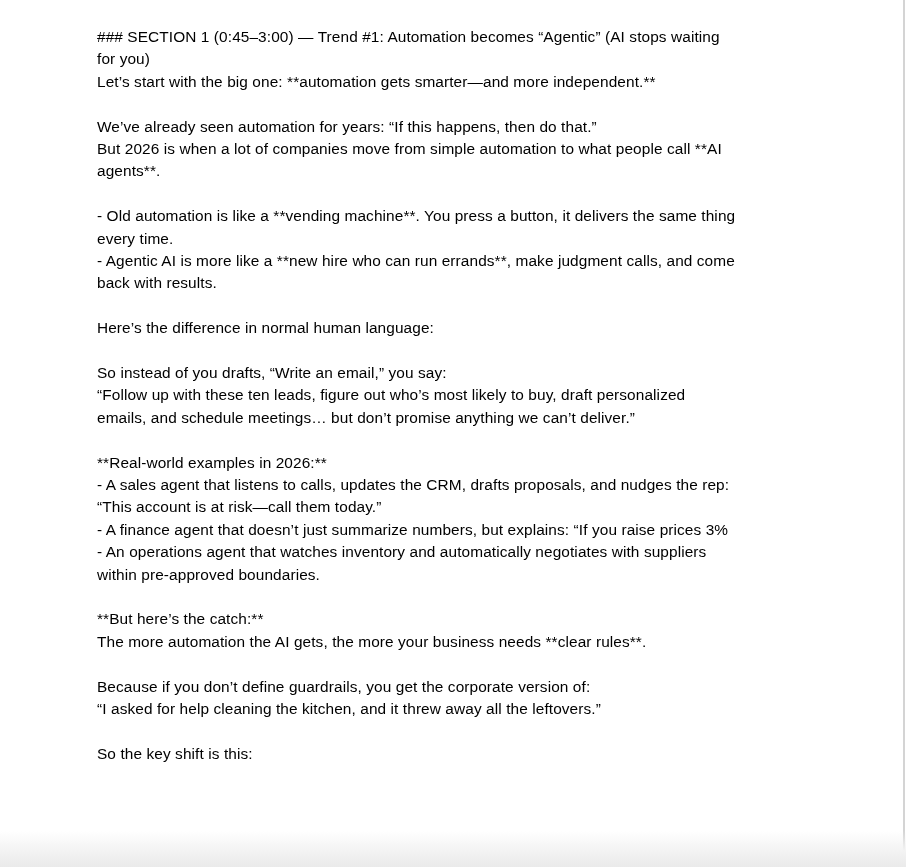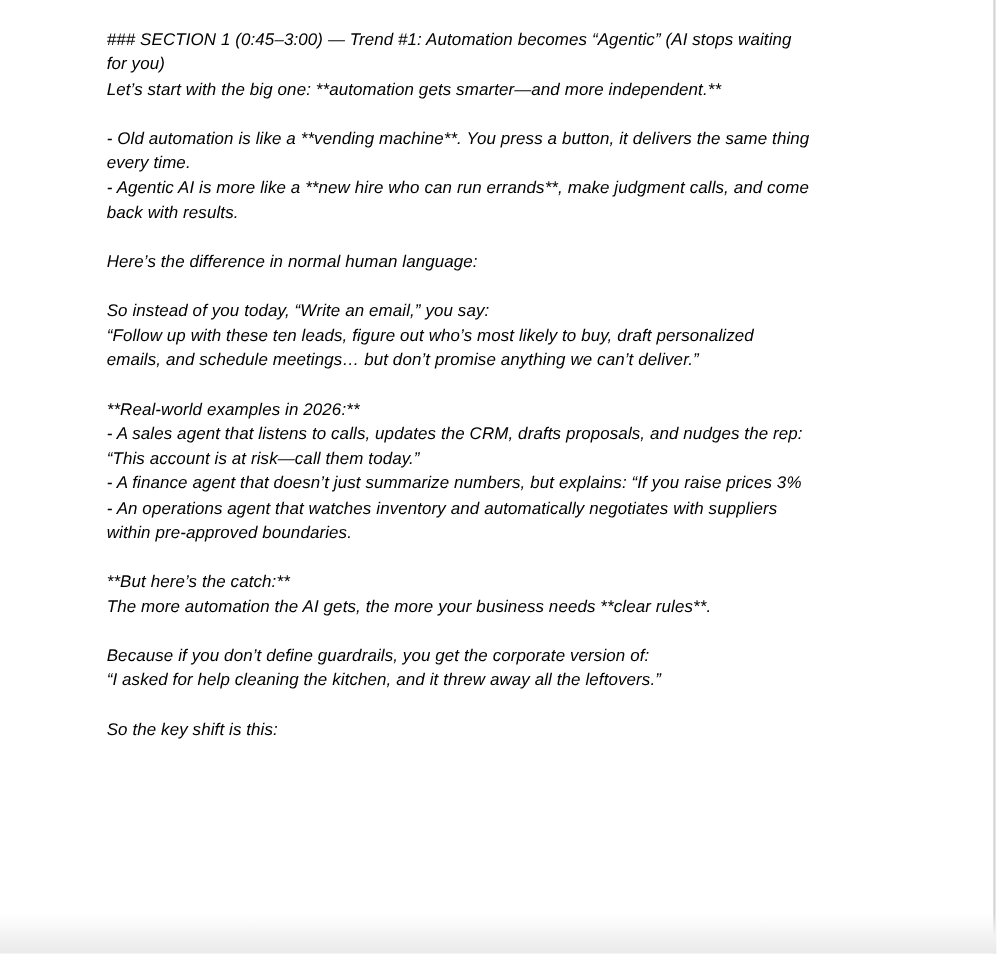--- a/index.html
+++ b/index.html
@@ -1,15 +1,15 @@
 <!DOCTYPE html>
 <html><head>
 <meta charset="utf-8">
 <style>
-  * { margin: 0; padding: 0; box-sizing: border-box; font-style: italic; }
+  * { margin: 0; padding: 0; box-sizing: border-box; }
   html, body {
     width: 906px;
     height: 867px;
     background: #ffffff;
     overflow: hidden;
     font-family: "Liberation Sans", "DejaVu Sans", sans-serif;
   }
   .page {
     position: relative;
     width: 906px;
@@ -52,34 +52,39 @@
 <div class="page">
 
   <div class="doc-text">
 
     <div class="para">
       <div class="tline">### SECTION 1 (0:45–3:00) — Trend #1: Automation becomes “Agentic” (AI stops waiting</div>
       <div class="tline">for you)</div>
       <div class="tline">Let’s start with the big one: **automation gets smarter—and more independent.**</div>
     </div>
 
+    <div class="para">
+      <div class="tline">We’ve already seen automation for years: “If this happens, then do that.”</div>
+      <div class="tline">But 2026 is when a lot of companies move from simple automation to what people call **AI</div>
+      <div class="tline">agents**.</div>
+    </div>
 
     <div class="para">
       <div class="tline">- Old automation is like a **vending machine**. You press a button, it delivers the same thing</div>
       <div class="tline">every time.</div>
       <div class="tline">- Agentic AI is more like a **new hire who can run errands**, make judgment calls, and come</div>
       <div class="tline">back with results.</div>
     </div>
 
     <div class="para">
       <div class="tline">Here’s the difference in normal human language:</div>
     </div>
 
     <div class="para">
-      <div class="tline">So instead of you today, “Write an email,” you say:</div>
+      <div class="tline">So instead of you drafts, “Write an email,” you say:</div>
       <div class="tline">“Follow up with these ten leads, figure out who’s most likely to buy, draft personalized</div>
       <div class="tline">emails, and schedule meetings… but don’t promise anything we can’t deliver.”</div>
     </div>
 
 
     <div class="para">
       <div class="tline">**Real-world examples in 2026:**</div>
       <div class="tline">- A sales agent that listens to calls, updates the CRM, drafts proposals, and nudges the rep:</div>
       <div class="tline">“This account is at risk—call them today.”</div>
       <div class="tline">- A finance agent that doesn’t just summarize numbers, but explains: “If you raise prices 3%</div>

